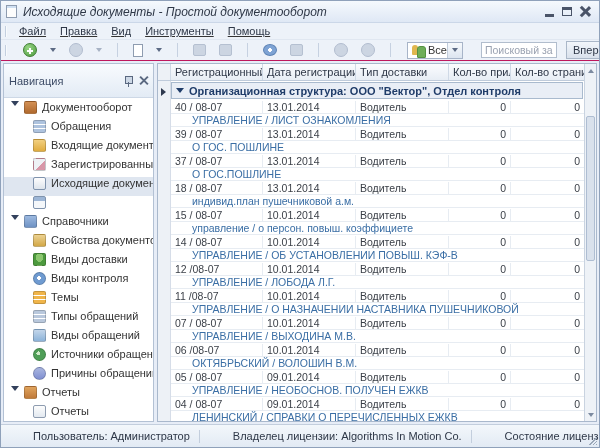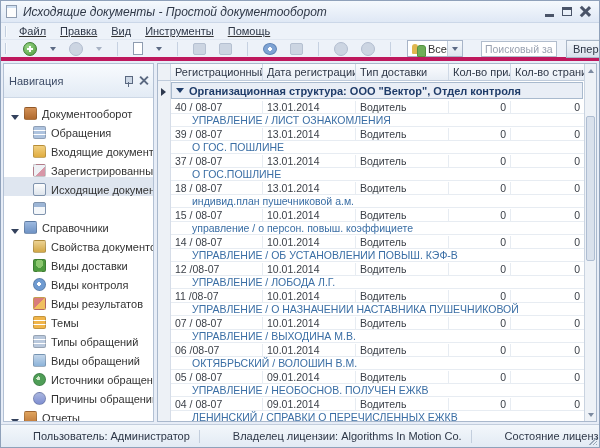--- a/index.html
+++ b/index.html
@@ -24,21 +24,21 @@
     width:2.5px; height:13px; background:#4a5468;}
   .wbtn.close i::before{ transform:rotate(45deg);}
   .wbtn.close i::after{ transform:rotate(-45deg);}
   
   .menubar{ height:17px; flex:none; display:flex; align-items:center; padding-left:4px;
     background:#edf2f9; border-bottom:1px solid #e0e7f1;}
   .bar-grip{ width:1px; height:11px; border-left:1px solid #c3cfdf; border-right:1px solid #f8fafc; margin-right:5px;}
   .menu-item{ padding:1px 7px; color:#2e3747; white-space:nowrap;}
   
   .toolbar{ height:21px; flex:none; display:flex; align-items:center; padding:0 4px;
-    background:#edf2f9; border-bottom:4px solid #be185d; gap:9px;}
+    background:#edf2f9; border-bottom:1px solid #be185d; gap:9px;}
   .tbtn{ height:18px; display:flex; align-items:center; justify-content:center; padding:0 2px;}
   .drop-arrow{ width:0; height:0; border-left:3px solid transparent; border-right:3px solid transparent;
     border-top:4px solid #5c6a84; margin:0 2px;}
   .drop-arrow.dis{ border-top-color:#a7b2c4;}
   .tsep{ width:1px; height:14px; background:#c6d1e1; margin:0 4px; flex:none;}
   .ico-add{ width:14px; height:14px; border-radius:50%; position:relative;
     background:radial-gradient(circle at 35% 30%, #97d584, #4f9c40); border:1px solid #3f7d33;}
   .ico-add::before{ content:""; position:absolute; left:3px; top:5.5px; width:6px; height:2px; background:#fff;}
   .ico-add::after{ content:""; position:absolute; left:5px; top:3.5px; width:2px; height:6px; background:#fff;}
   .ico-circle-dis{ width:14px; height:14px; border-radius:50%; background:#ccd5e2; border:1px solid #b2bdcf;}
@@ -72,21 +72,21 @@
   .nav-header .nav-title{ flex:1;}
   .pin-ico{ width:10px; height:12px; position:relative; margin-right:6px;}
   .pin-ico::before{ content:""; position:absolute; left:2px; top:1px; width:6px; height:6px;
     border:1px solid #5a6880; background:#cdd8e6;}
   .pin-ico::after{ content:""; position:absolute; left:4.5px; top:7px; width:1px; height:5px; background:#5a6880;}
   .x-ico{ position:relative; width:9px; height:9px;}
   .x-ico::before,.x-ico::after{ content:""; position:absolute; left:4px; top:-1px; width:2px; height:11px; background:#5a6880;}
   .x-ico::before{ transform:rotate(45deg);}
   .x-ico::after{ transform:rotate(-45deg);}
   .tree{ flex:1; background:#fff; border-top:1px solid #cdd8e6; padding-top:3px; overflow:hidden;}
-  .tree-root,.tree-child{ height:19px; display:flex; align-items:flex-end; gap:5px;
+  .tree-root,.tree-child{ height:19px; display:flex; align-items:flex-start; gap:5px;
     padding-left:7px; white-space:nowrap; overflow:hidden;}
   .tree-child{ padding-left:29px;}
   .tree-child.selected{ background:#dfe6f0;}
   .exp{ width:0; height:0; border-left:4px solid transparent; border-right:4px solid transparent;
     border-top:5px solid #33415c; flex:none;}
   .tico{ width:13px; height:13px; border-radius:2px; flex:none; border:1px solid rgba(0,0,0,.18);}
   [data-icon="clipboard-icon"]{ background:linear-gradient(#d39055,#b06a2e);}
   [data-icon="table-icon"]{ background:repeating-linear-gradient(#aec3de 0 3px,#fff 3px 4px);}
   [data-icon="folder-open-icon"]{ background:linear-gradient(#f2d080,#e0ac3f); border-radius:1px 3px 2px 2px;}
   [data-icon="registered-doc-icon"]{ background:linear-gradient(135deg,#eef1f5 55%,#d897a8 55%);}
@@ -274,24 +274,20 @@
           </div>
           <div class="tree-child">
             <span class="tico" data-icon="delivery-icon"></span>
             <span>Виды доставки</span>
           </div>
           <div class="tree-child">
             <span class="tico" data-icon="control-icon"></span>
             <span>Виды контроля</span>
           </div>
           <div class="tree-child">
-            <span class="tico" data-icon="results-icon"></span>
-            <span>Виды результатов</span>
-          </div>
-          <div class="tree-child">
             <span class="tico" data-icon="themes-icon"></span>
             <span>Темы</span>
           </div>
           <div class="tree-child">
             <span class="tico" data-icon="types-icon"></span>
             <span>Типы обращений</span>
           </div>
           <div class="tree-child">
             <span class="tico" data-icon="kinds-icon"></span>
             <span>Виды обращений</span>

